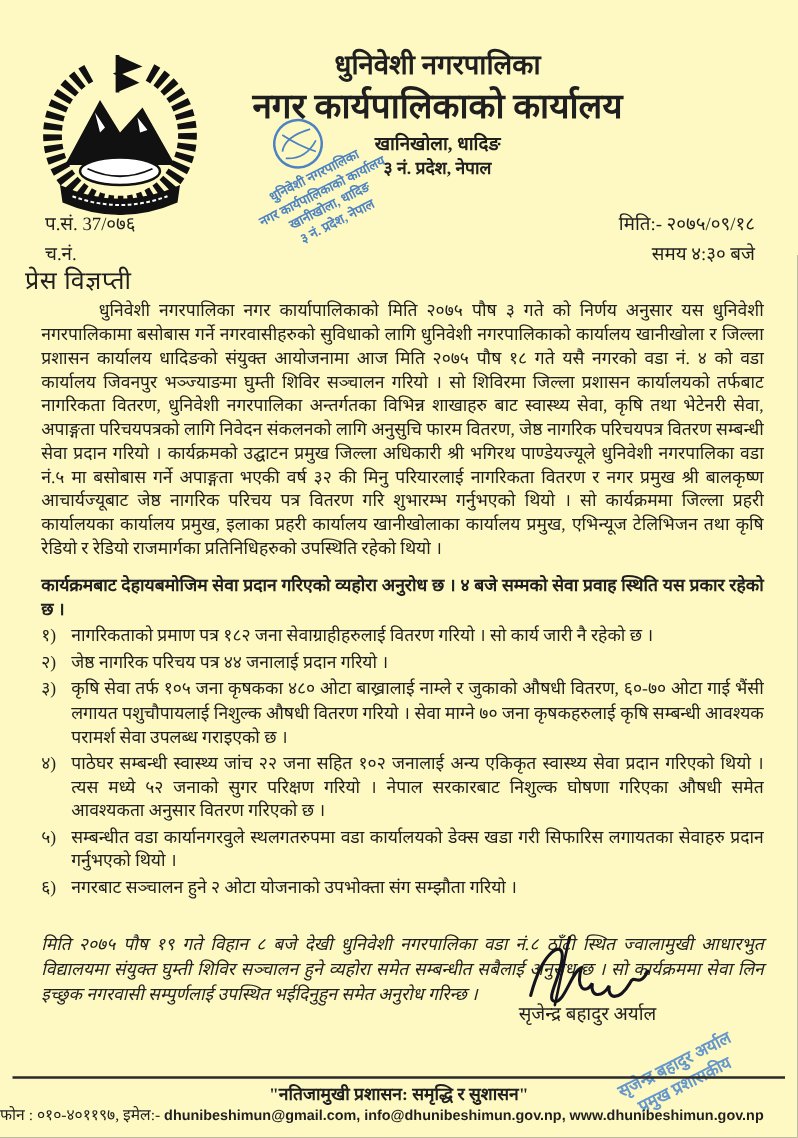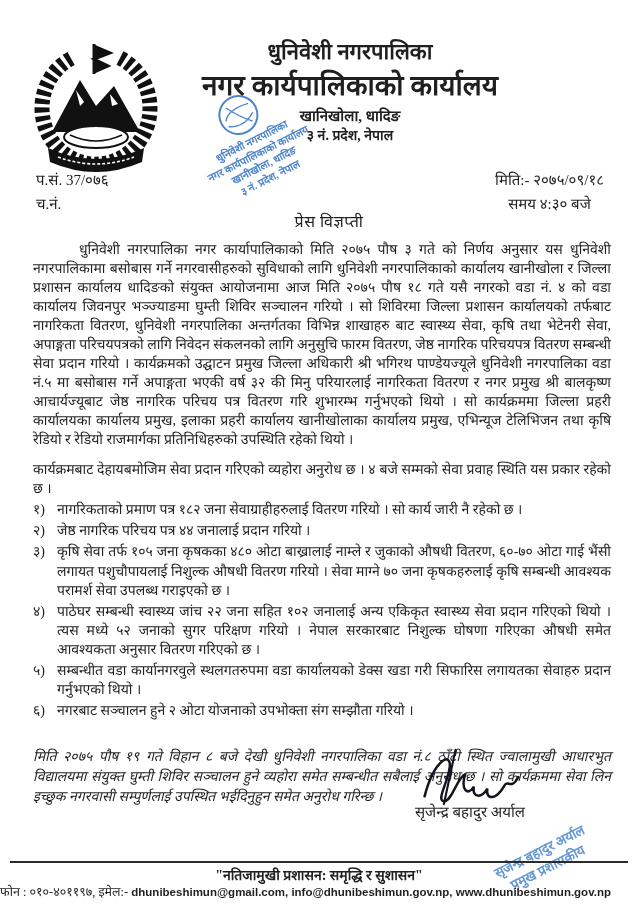--- a/index.html
+++ b/index.html
@@ -1,21 +1,21 @@
 <!DOCTYPE html>
 <html><head>
 <meta charset="utf-8">
 <style>
   * { margin:0; padding:0; box-sizing:border-box; }
   html,body { background:#888; }
   .page {
     position:relative;
     width:638px; height:910px;
     margin:0 auto;
-    background:#ffffff;
+    background:#fef9c3;
     font-family:"Liberation Serif","DejaVu Serif",serif;
     color:#1f1f1f;
     overflow:hidden;
   }
   
   .logo { position:absolute; left:30px; top:40px; width:132px; height:142px; }
   .masthead { position:absolute; left:150px; top:38px; width:400px; text-align:center; line-height:1.25; }
   .masthead .m1 { font-size:22px; font-weight:bold; }
   .masthead .m2 { font-size:28px; font-weight:bold; margin-top:2px; }
   .masthead .m3 { font-size:15px; font-weight:bold; margin-top:4px; }
@@ -23,27 +23,27 @@
   .header-stamp {
     position:absolute; left:186px; top:90px; width:130px;
     transform:rotate(-27deg);
     text-align:center; line-height:1.3;
     font-size:10.5px; font-weight:bold;
     opacity:.85;
   }
   .header-stamp .ring { display:block; margin:0 auto 1px auto; }
   
   .meta { position:absolute; top:168px; left:36px; right:34px; display:flex; justify-content:space-between; font-size:15px; line-height:1.6; }
-  .meta .col-r { text-align:center;font-family:Liberation Serif, serif; }
+  .meta .col-r { text-align:right;font-family:Liberation Serif, serif; }
   
-  .doc-title { position:absolute; top:210px; left:0; width:100%; text-align:center; font-size:16px; letter-spacing:.5px;padding-left:20px; }
+  .doc-title { position:absolute; top:210px; left:0; width:100%; text-align:left; font-size:20px; letter-spacing:.5px;padding-left:20px; }
   
   .content { position:absolute; top:240px; left:33px; width:578px; font-size:14px; line-height:1.36; text-align:justify; }
   .content .p1 { text-indent:46px; }
-  .list-heading { font-weight:normal; margin-top:11px; }
+  .list-heading { font-weight:bold; margin-top:11px; }
   .li { display:flex; margin-top:2px; }
   .li .num { width:24px; flex:0 0 24px; }
   .li .txt { flex:1; text-align:justify; }
   .closing { font-weight:normal; font-style:italic; margin-top:27px; line-height:1.45; }
   
   .signature { position:absolute; right:48px; top:748px; width:240px; text-align:center; }
   .signature svg { display:block; margin:0 auto -4px auto; }
   .signature .sig-name { font-size:15px; line-height:1.35; }
   .signature .sig-title { font-size:15px; line-height:1.35; }
   .sig-stamp {

